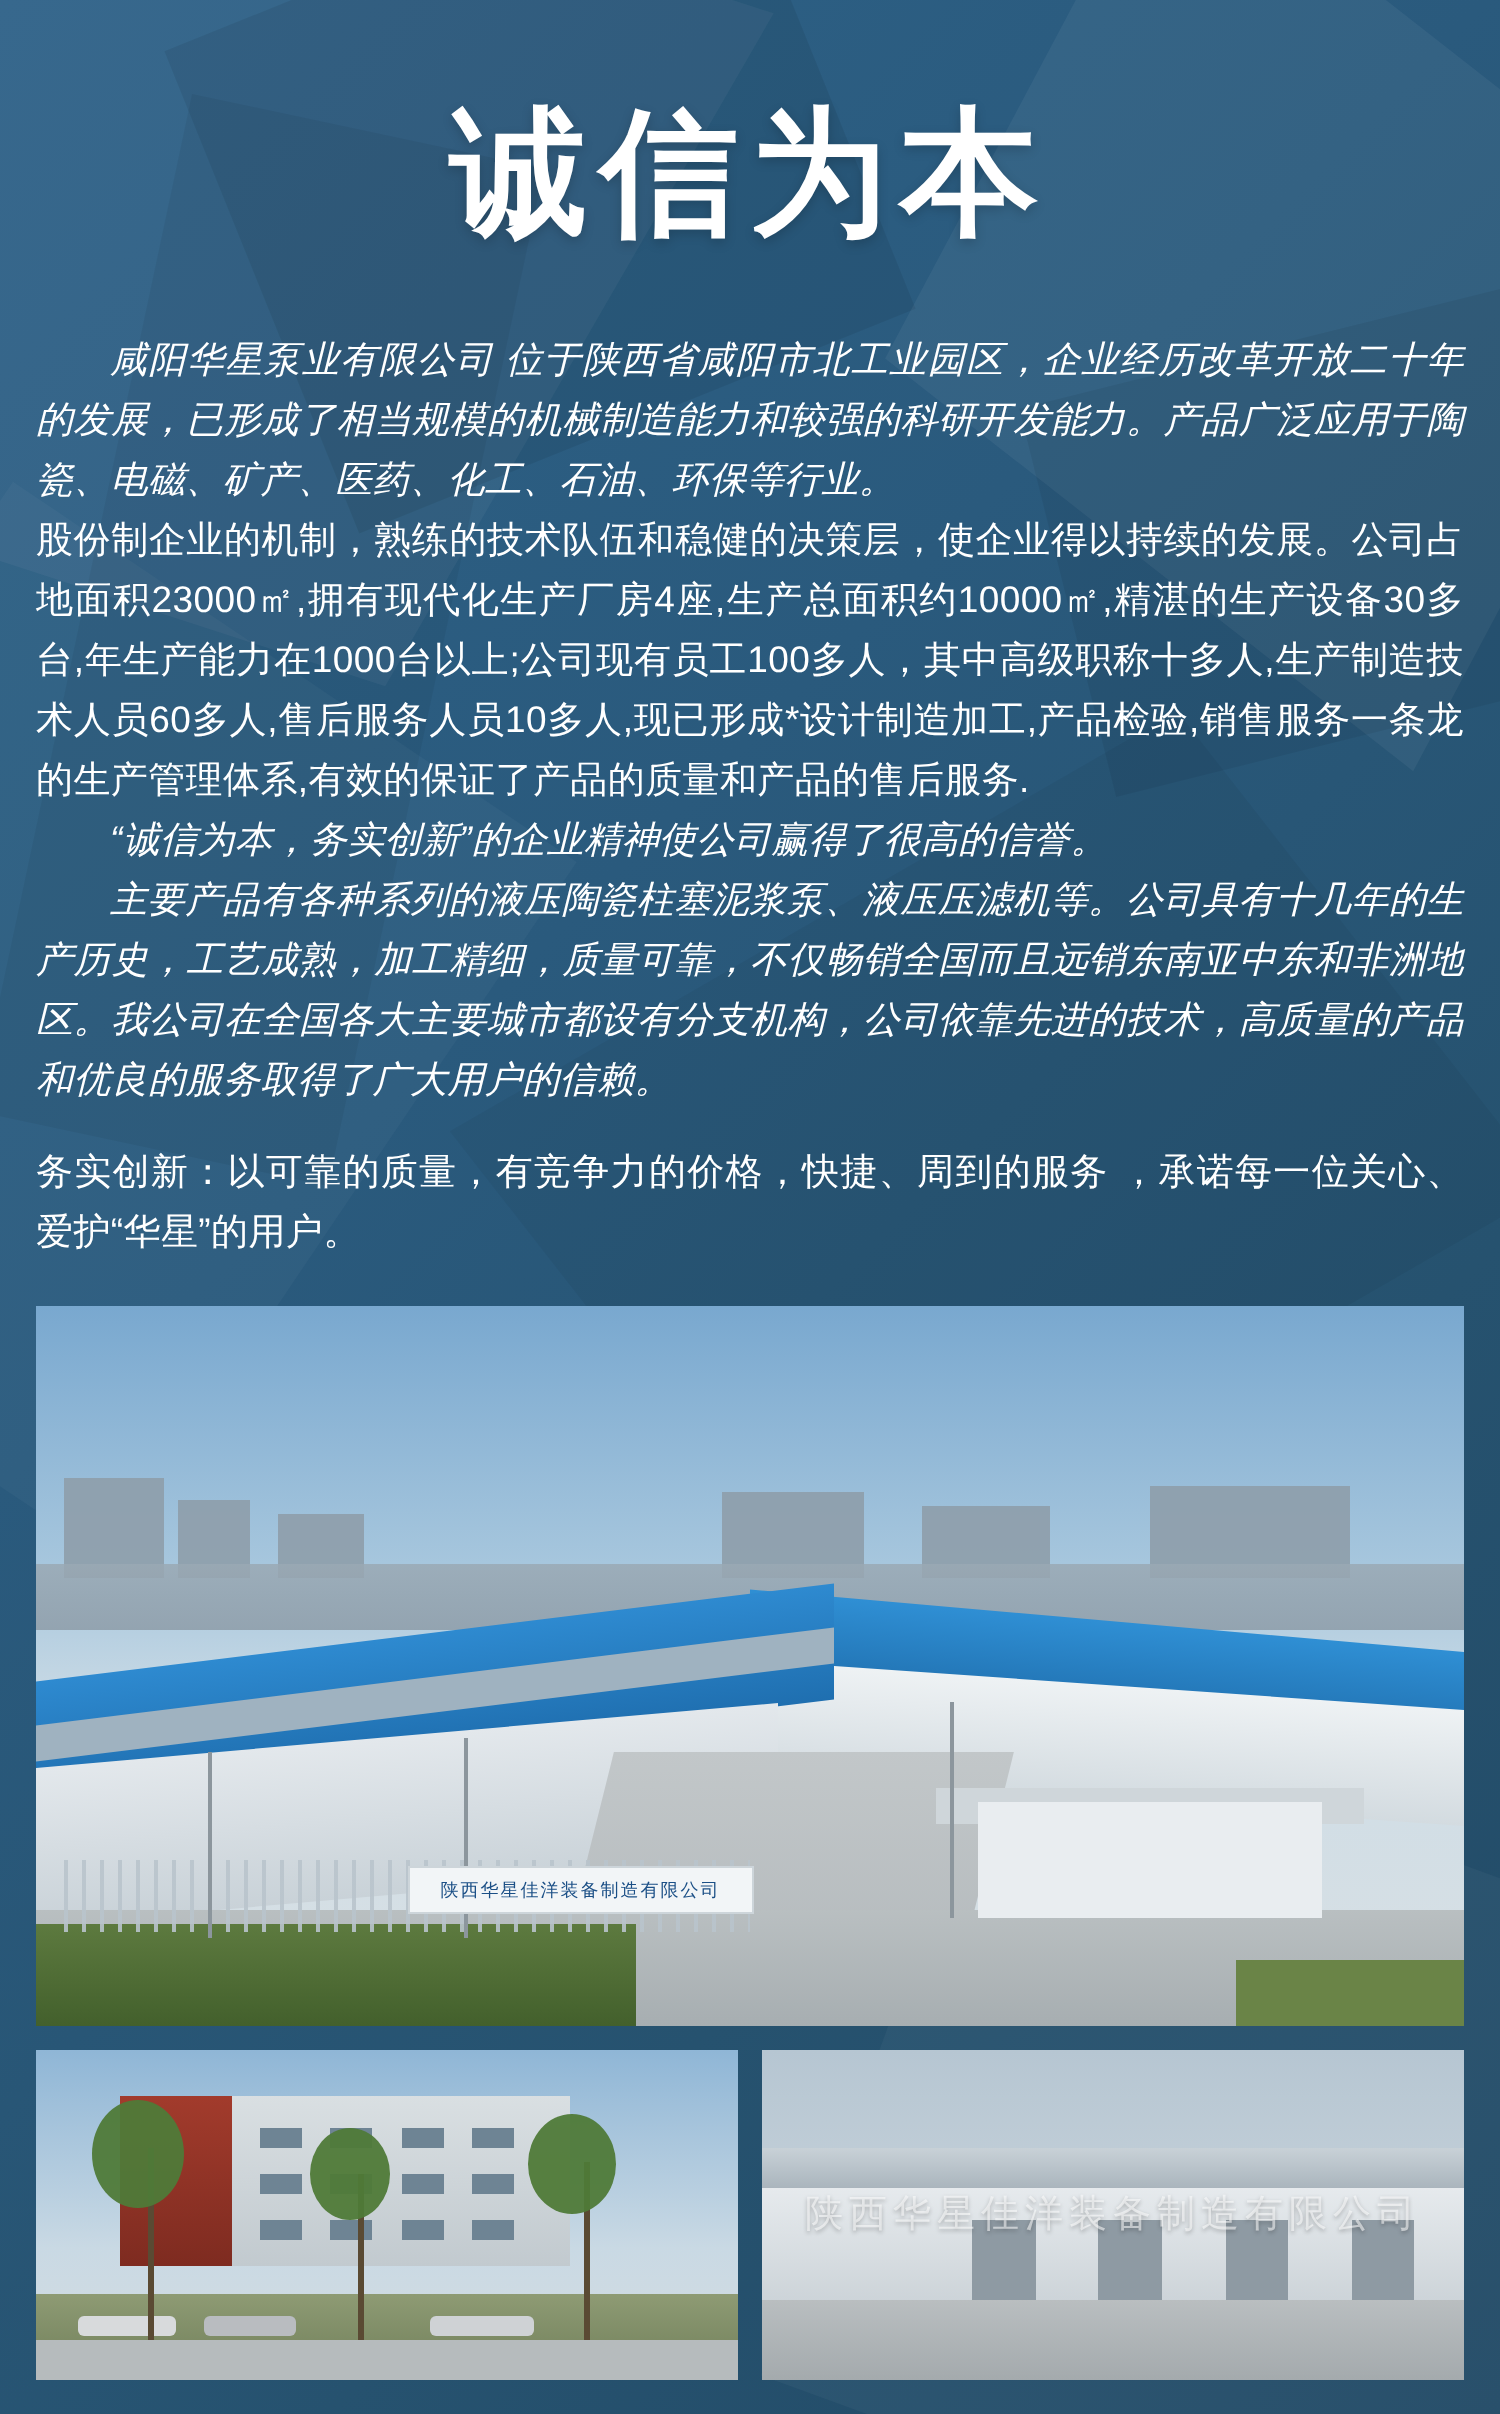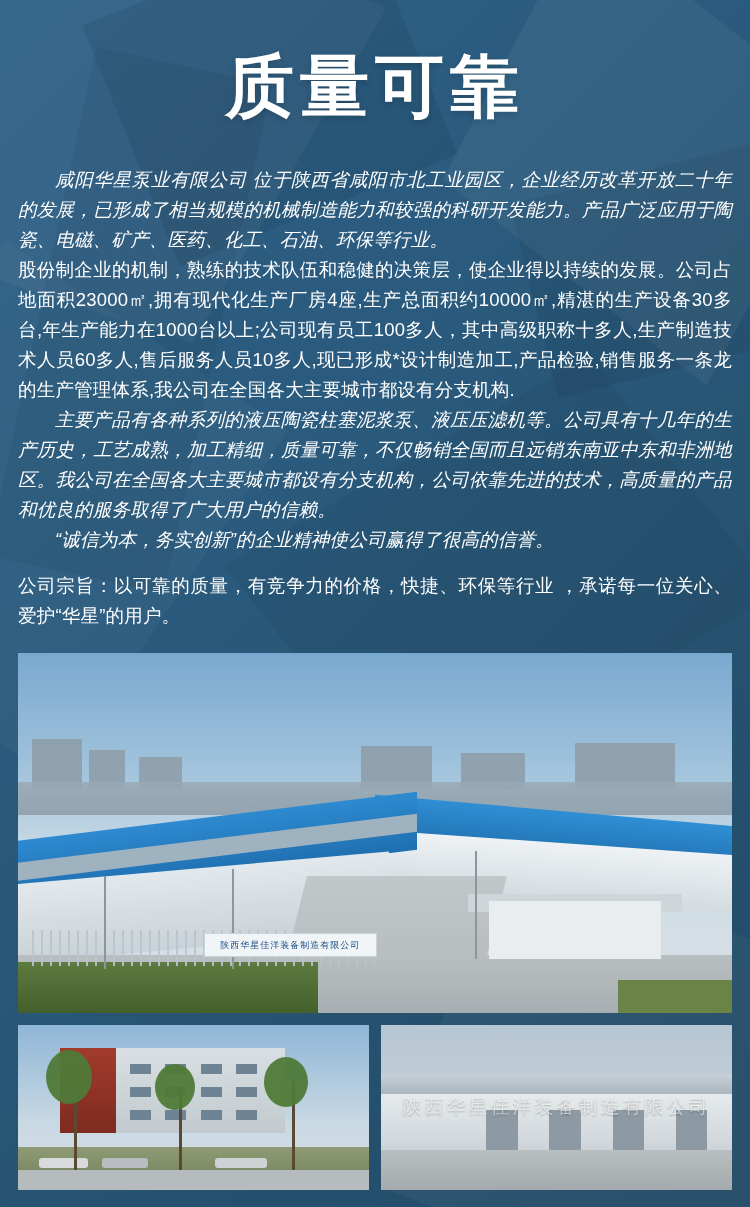--- a/index.html
+++ b/index.html
@@ -130,29 +130,29 @@
 
   <div class="facet f1"></div>
   <div class="facet f2"></div>
   <div class="facet f3"></div>
   <div class="facet f4"></div>
   <div class="facet f5"></div>
   <div class="facet f6"></div>
   <div class="facet f7"></div>
   <div class="facet f8"></div>
 
-  <div class="title">质量可靠</div>
+  <div class="title">诚信为本</div>
 
   <div class="body-copy">
     <p class="indent">咸阳华星泵业有限公司  位于陕西省咸阳市北工业园区，企业经历改革开放二十年的发展，已形成了相当规模的机械制造能力和较强的科研开发能力。产品广泛应用于陶瓷、电磁、矿产、医药、化工、石油、环保等行业。</p>
-    <p>股份制企业的机制，熟练的技术队伍和稳健的决策层，使企业得以持续的发展。公司占地面积23000㎡,拥有现代化生产厂房4座,生产总面积约10000㎡,精湛的生产设备30多台,年生产能力在1000台以上;公司现有员工100多人，其中高级职称十多人,生产制造技术人员60多人,售后服务人员10多人,现已形成*设计制造加工,产品检验,销售服务一条龙的生产管理体系,我公司在全国各大主要城市都设有分支机构.</p>
+    <p>股份制企业的机制，熟练的技术队伍和稳健的决策层，使企业得以持续的发展。公司占地面积23000㎡,拥有现代化生产厂房4座,生产总面积约10000㎡,精湛的生产设备30多台,年生产能力在1000台以上;公司现有员工100多人，其中高级职称十多人,生产制造技术人员60多人,售后服务人员10多人,现已形成*设计制造加工,产品检验,销售服务一条龙的生产管理体系,有效的保证了产品的质量和产品的售后服务.</p>
+    <p class="indent">“诚信为本，务实创新”的企业精神使公司赢得了很高的信誉。</p>
     <p class="indent">主要产品有各种系列的液压陶瓷柱塞泥浆泵、液压压滤机等。公司具有十几年的生产历史，工艺成熟，加工精细，质量可靠，不仅畅销全国而且远销东南亚中东和非洲地区。我公司在全国各大主要城市都设有分支机构，公司依靠先进的技术，高质量的产品和优良的服务取得了广大用户的信赖。</p>
-    <p class="indent">“诚信为本，务实创新”的企业精神使公司赢得了很高的信誉。</p>
     <div class="gap"></div>
-    <p>公司宗旨：以可靠的质量，有竞争力的价格，快捷、环保等行业 ，承诺每一位关心、爱护“华星”的用户。</p>
+    <p>务实创新：以可靠的质量，有竞争力的价格，快捷、周到的服务 ，承诺每一位关心、爱护“华星”的用户。</p>
   </div>
 
   <div class="photos">
 
     <div class="photo photo-main">
       <div class="p1-sky"></div>
       <div class="p1-city" style="left:2%;width:7%;"></div>
       <div class="p1-city" style="left:10%;width:5%;top:27%;height:11%;"></div>
       <div class="p1-city" style="left:17%;width:6%;top:29%;height:9%;"></div>
       <div class="p1-city" style="left:48%;width:10%;top:26%;height:12%;"></div>

